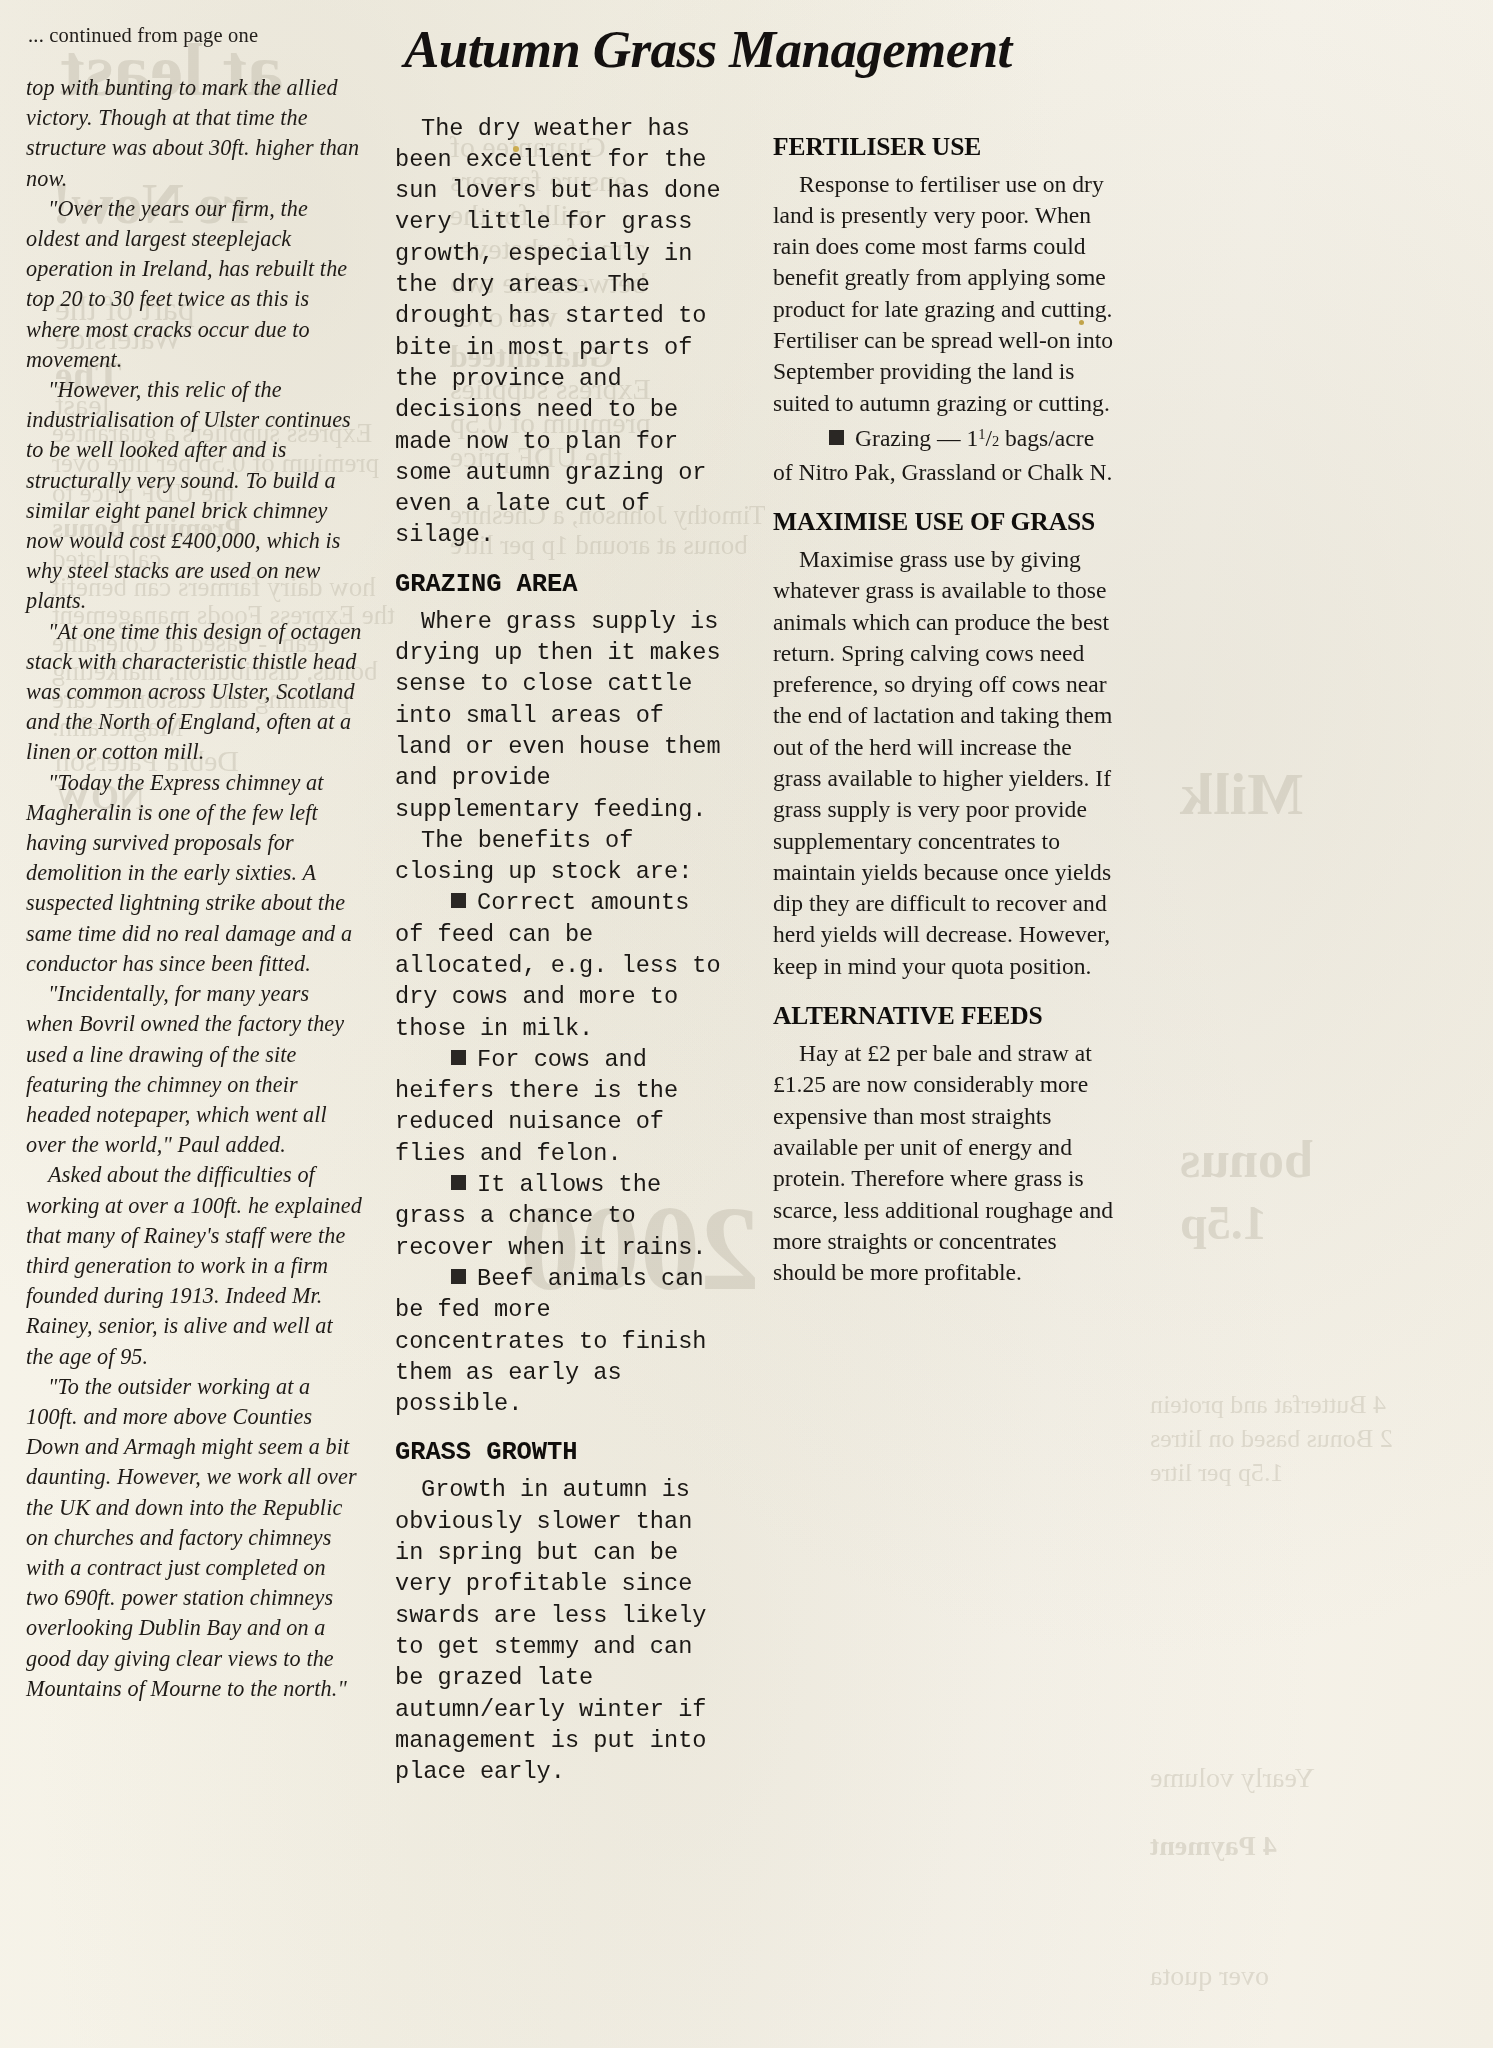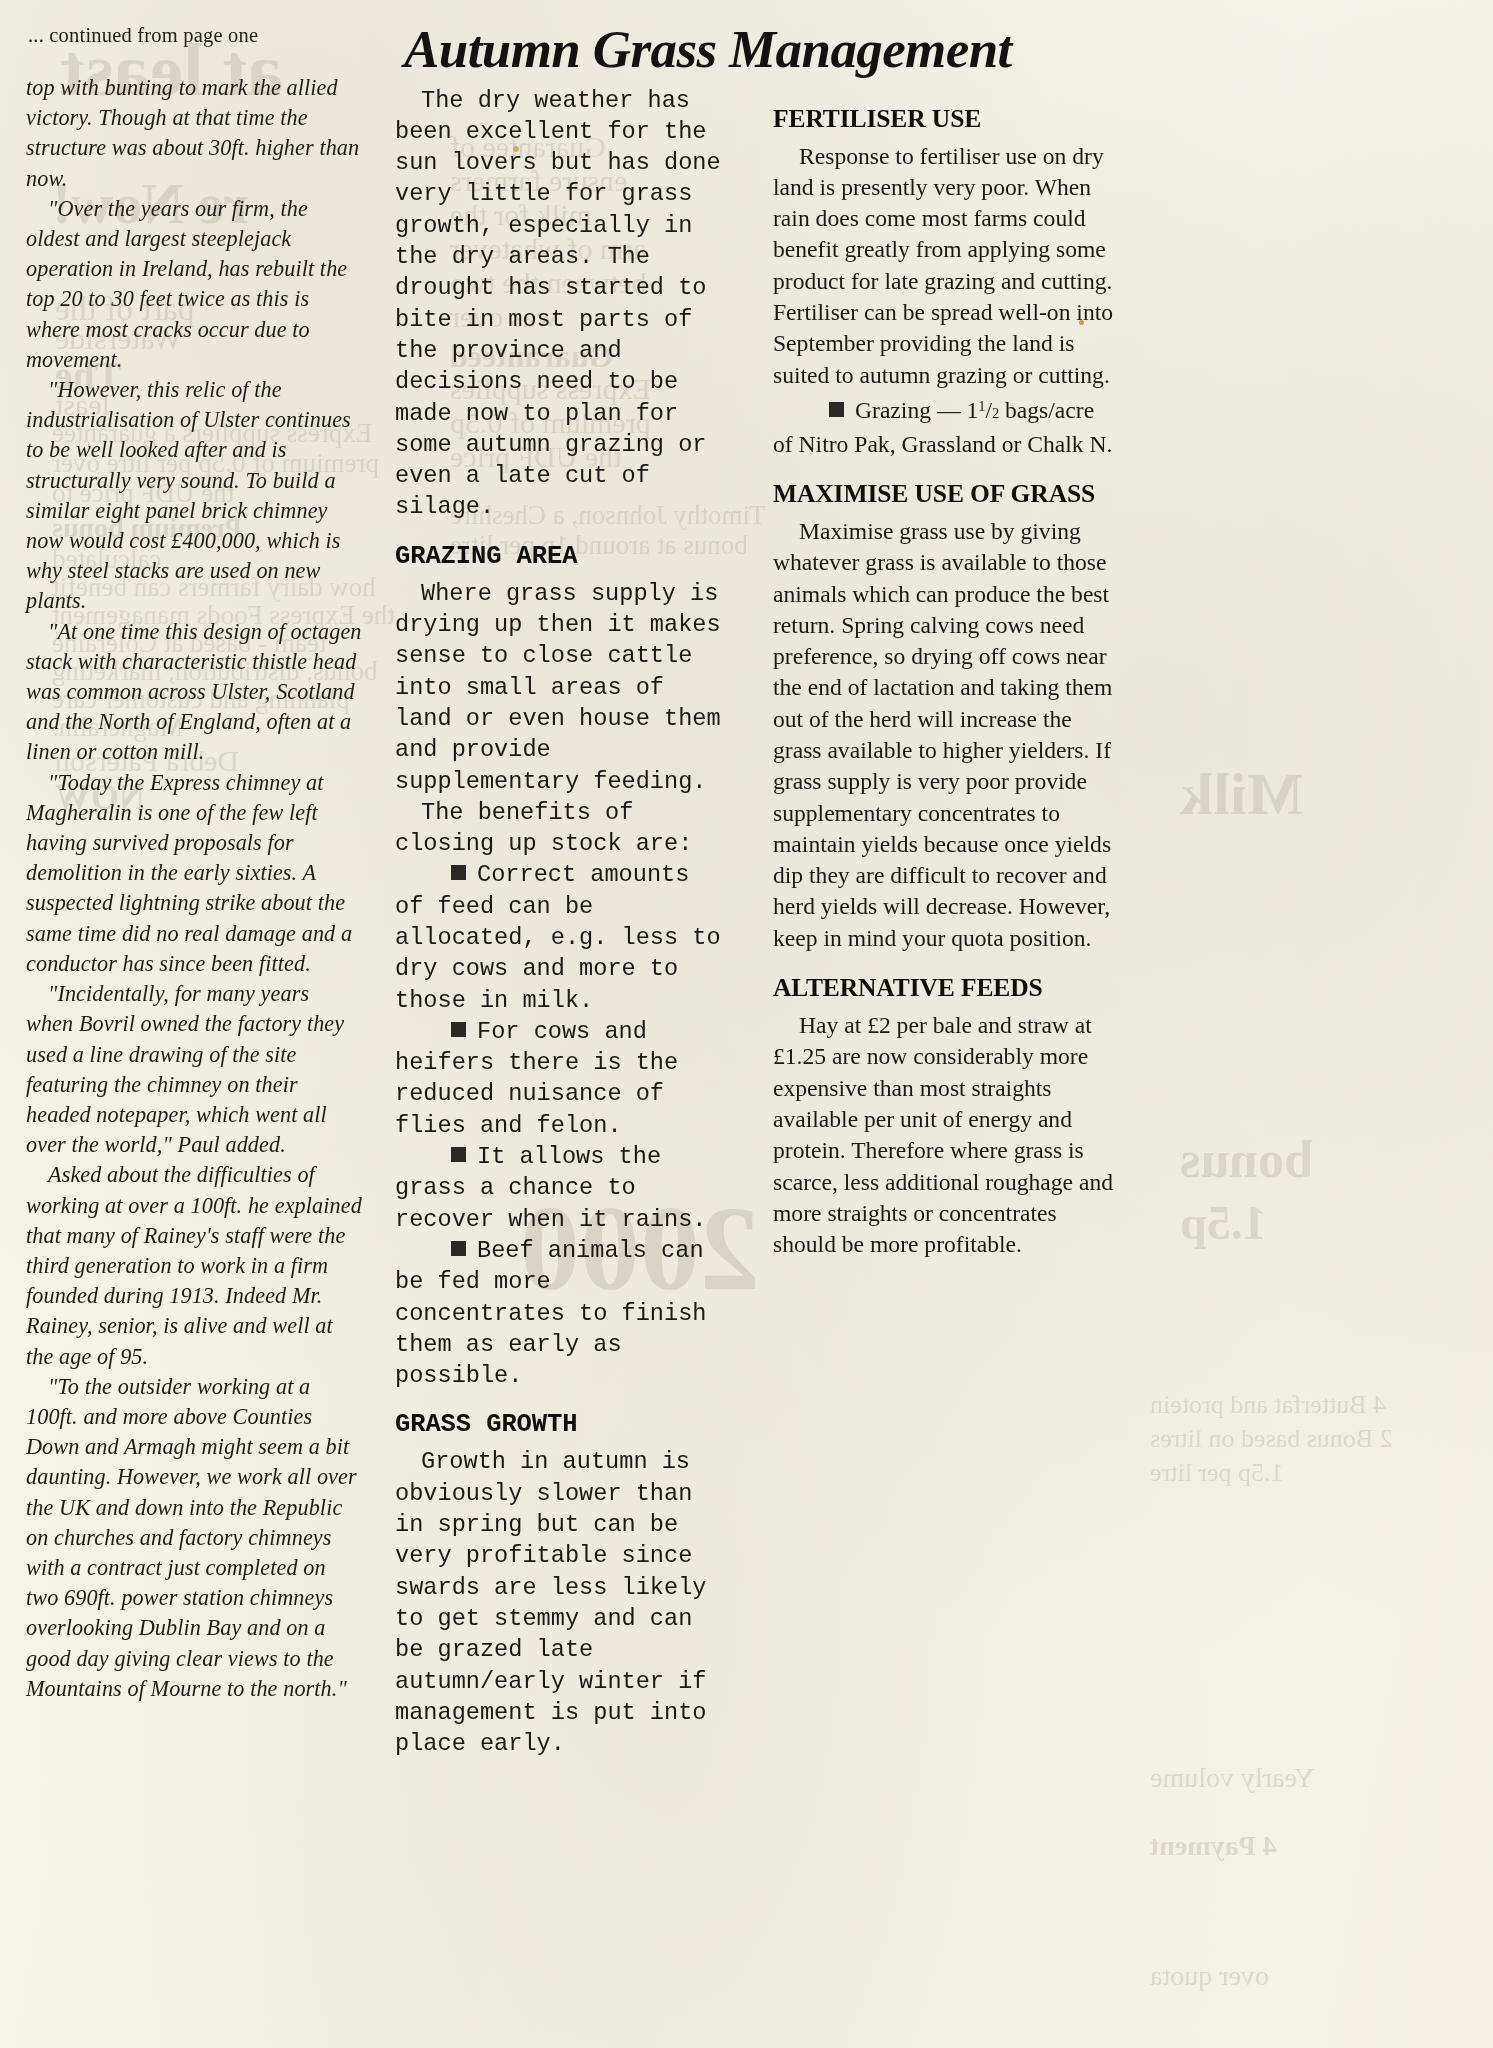--- a/index.html
+++ b/index.html
@@ -73,20 +73,21 @@
   .left-body p + p {
     text-indent: 22px;
   }
 
   
   .right-block {
     flex: 1 1 auto;
     display: flex;
     flex-direction: column;
     padding-left: 16px;
+    gap: 28px;
   }
   .masthead {
     padding-left: 10px;
   }
   .headline {
     font-size: 53px;
     font-weight: bold;
     font-style: italic;
     line-height: 1.03;
     letter-spacing: -.6px;

